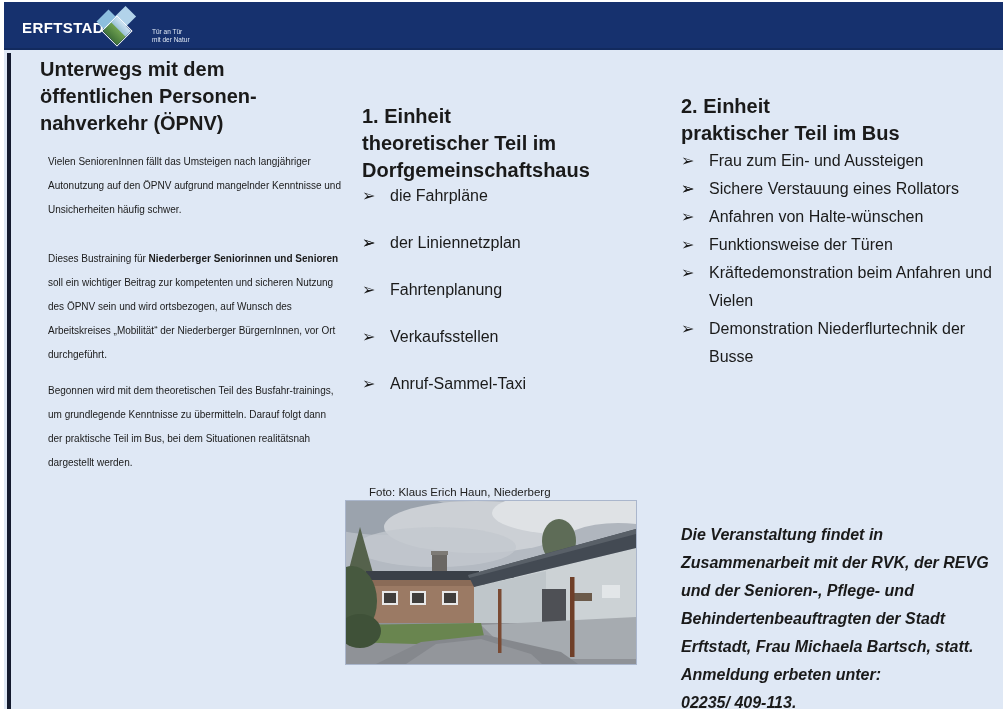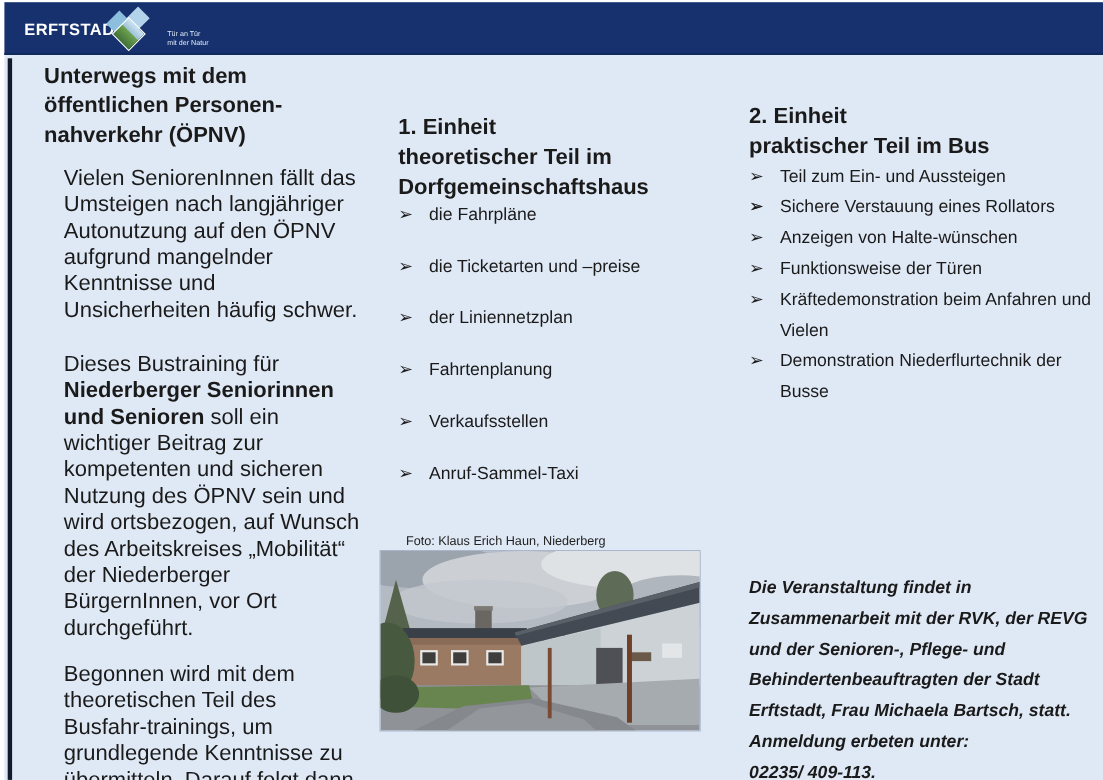--- a/index.html
+++ b/index.html
@@ -17,21 +17,21 @@
       background:linear-gradient(180deg,#cfe3f2 0%,#9cc3d8 38%,#6ea04f 42%,#3f7038 100%);
       box-shadow:0 0 0 1px #ffffff;}
   .slogan{position:absolute;left:148px;top:26px;font-size:6.5px;line-height:8px;color:#dfe8f5;white-space:pre-line;}
 
   
   .content{position:absolute;left:4px;top:50px;right:0;bottom:0;background:#dfe8f5;}
   .rule{position:absolute;left:7px;top:53px;bottom:0;width:4px;background:#141a2e;}
 
   .multiline{white-space:pre-line;}
   .title{font-size:20px;font-weight:bold;line-height:27px;margin:0;}
-  .body-text{font-size:20px;line-height:24px;margin:18px;}
+  .body-text{font-size:10px;line-height:24px;margin:8px;}
 
   .col-left{position:absolute;left:40px;top:56px;width:310px;}
   .col-left .p1{margin-top:13px;}
   .col-left .p2{margin-top:25px;}
   .col-left .p3{margin-top:12px;}
 
   .col-mid{position:absolute;left:345px;top:103px;width:302px;margin-left:17px;}
   .col-right{position:absolute;left:681px;top:93px;width:314px;}
 
   ul.blist{list-style:none;margin:0;padding:0;font-size:16px;}
@@ -75,21 +75,21 @@
     <p class="body-text p2"><span>Dieses Bustraining für </span><b>Niederberger Seniorinnen und Senioren</b><span> soll ein wichtiger Beitrag zur kompetenten und sicheren Nutzung des ÖPNV sein und wird ortsbezogen, auf Wunsch des Arbeitskreises „Mobilität“ der Niederberger BürgernInnen, vor Ort durchgeführt.</span></p>
     <p class="body-text p3">Begonnen wird mit dem theoretischen Teil des Busfahr-trainings, um grundlegende Kenntnisse zu übermitteln. Darauf folgt dann der praktische Teil im Bus, bei dem Situationen realitätsnah dargestellt werden.</p>
   </div>
 
   <div class="col-mid">
     <h2 class="title multiline">1. Einheit
 theoretischer Teil im
 Dorfgemeinschaftshaus</h2>
     <ul class="blist mid-list">
       <li><span class="mk">➢</span><span>die Fahrpläne</span></li>
-      <li><span class="mk">➢</span><span>die Ticketarten und –preise</span></li>
+      <li><span class="mk">➢</span></li>
       <li><span class="mk">➢</span><span>der Liniennetzplan</span></li>
       <li><span class="mk">➢</span><span>Fahrtenplanung</span></li>
       <li><span class="mk">➢</span><span>Verkaufsstellen</span></li>
       <li><span class="mk">➢</span><span>Anruf-Sammel-Taxi</span></li>
     </ul>
   </div>
 
   <div class="caption">Foto: Klaus Erich Haun, Niederberg</div>
 
   <svg class="photo" viewBox="0 0 290 163" preserveAspectRatio="none">
@@ -132,24 +132,24 @@
     <ellipse cx="6" cy="100" rx="25" ry="35" fill="#47593f"></ellipse>
     <ellipse cx="14" cy="130" rx="21" ry="17" fill="#3f5138"></ellipse>
     <rect x="152" y="88" width="3.5" height="64" fill="#7a4a33"></rect>
     <rect x="224" y="76" width="4.5" height="80" fill="#6f3f28"></rect>
   </svg>
 
   <div class="col-right">
     <h2 class="title multiline">2. Einheit
 praktischer Teil im Bus</h2>
     <ul class="blist right-list">
-      <li><span class="mk">➢</span><span>Teil zum Ein- und Aussteigen</span></li>
+      <li><span class="mk">➢</span><span>Frau zum Ein- und Aussteigen</span></li>
       <li><span class="mk">➢</span></li>
       <li><span class="mk">➢</span><span>Sichere Verstauung eines Rollators</span></li>
-      <li><span class="mk">➢</span><span>Anzeigen von Halte-wünschen</span></li>
+      <li><span class="mk">➢</span><span>Anfahren von Halte-wünschen</span></li>
       <li><span class="mk">➢</span><span>Funktionsweise der Türen</span></li>
       <li><span class="mk">➢</span><span>Kräftedemonstration beim Anfahren und Vielen</span></li>
       <li><span class="mk">➢</span><span>Demonstration Niederflurtechnik der Busse</span></li>
     </ul>
   </div>
 
   <div class="footer-note multiline">Die Veranstaltung findet in Zusammenarbeit mit der RVK, der REVG und der Senioren-, Pflege- und Behindertenbeauftragten der Stadt Erftstadt, Frau Michaela Bartsch, statt.
 Anmeldung erbeten unter:
 02235/ 409-113.</div>
 

